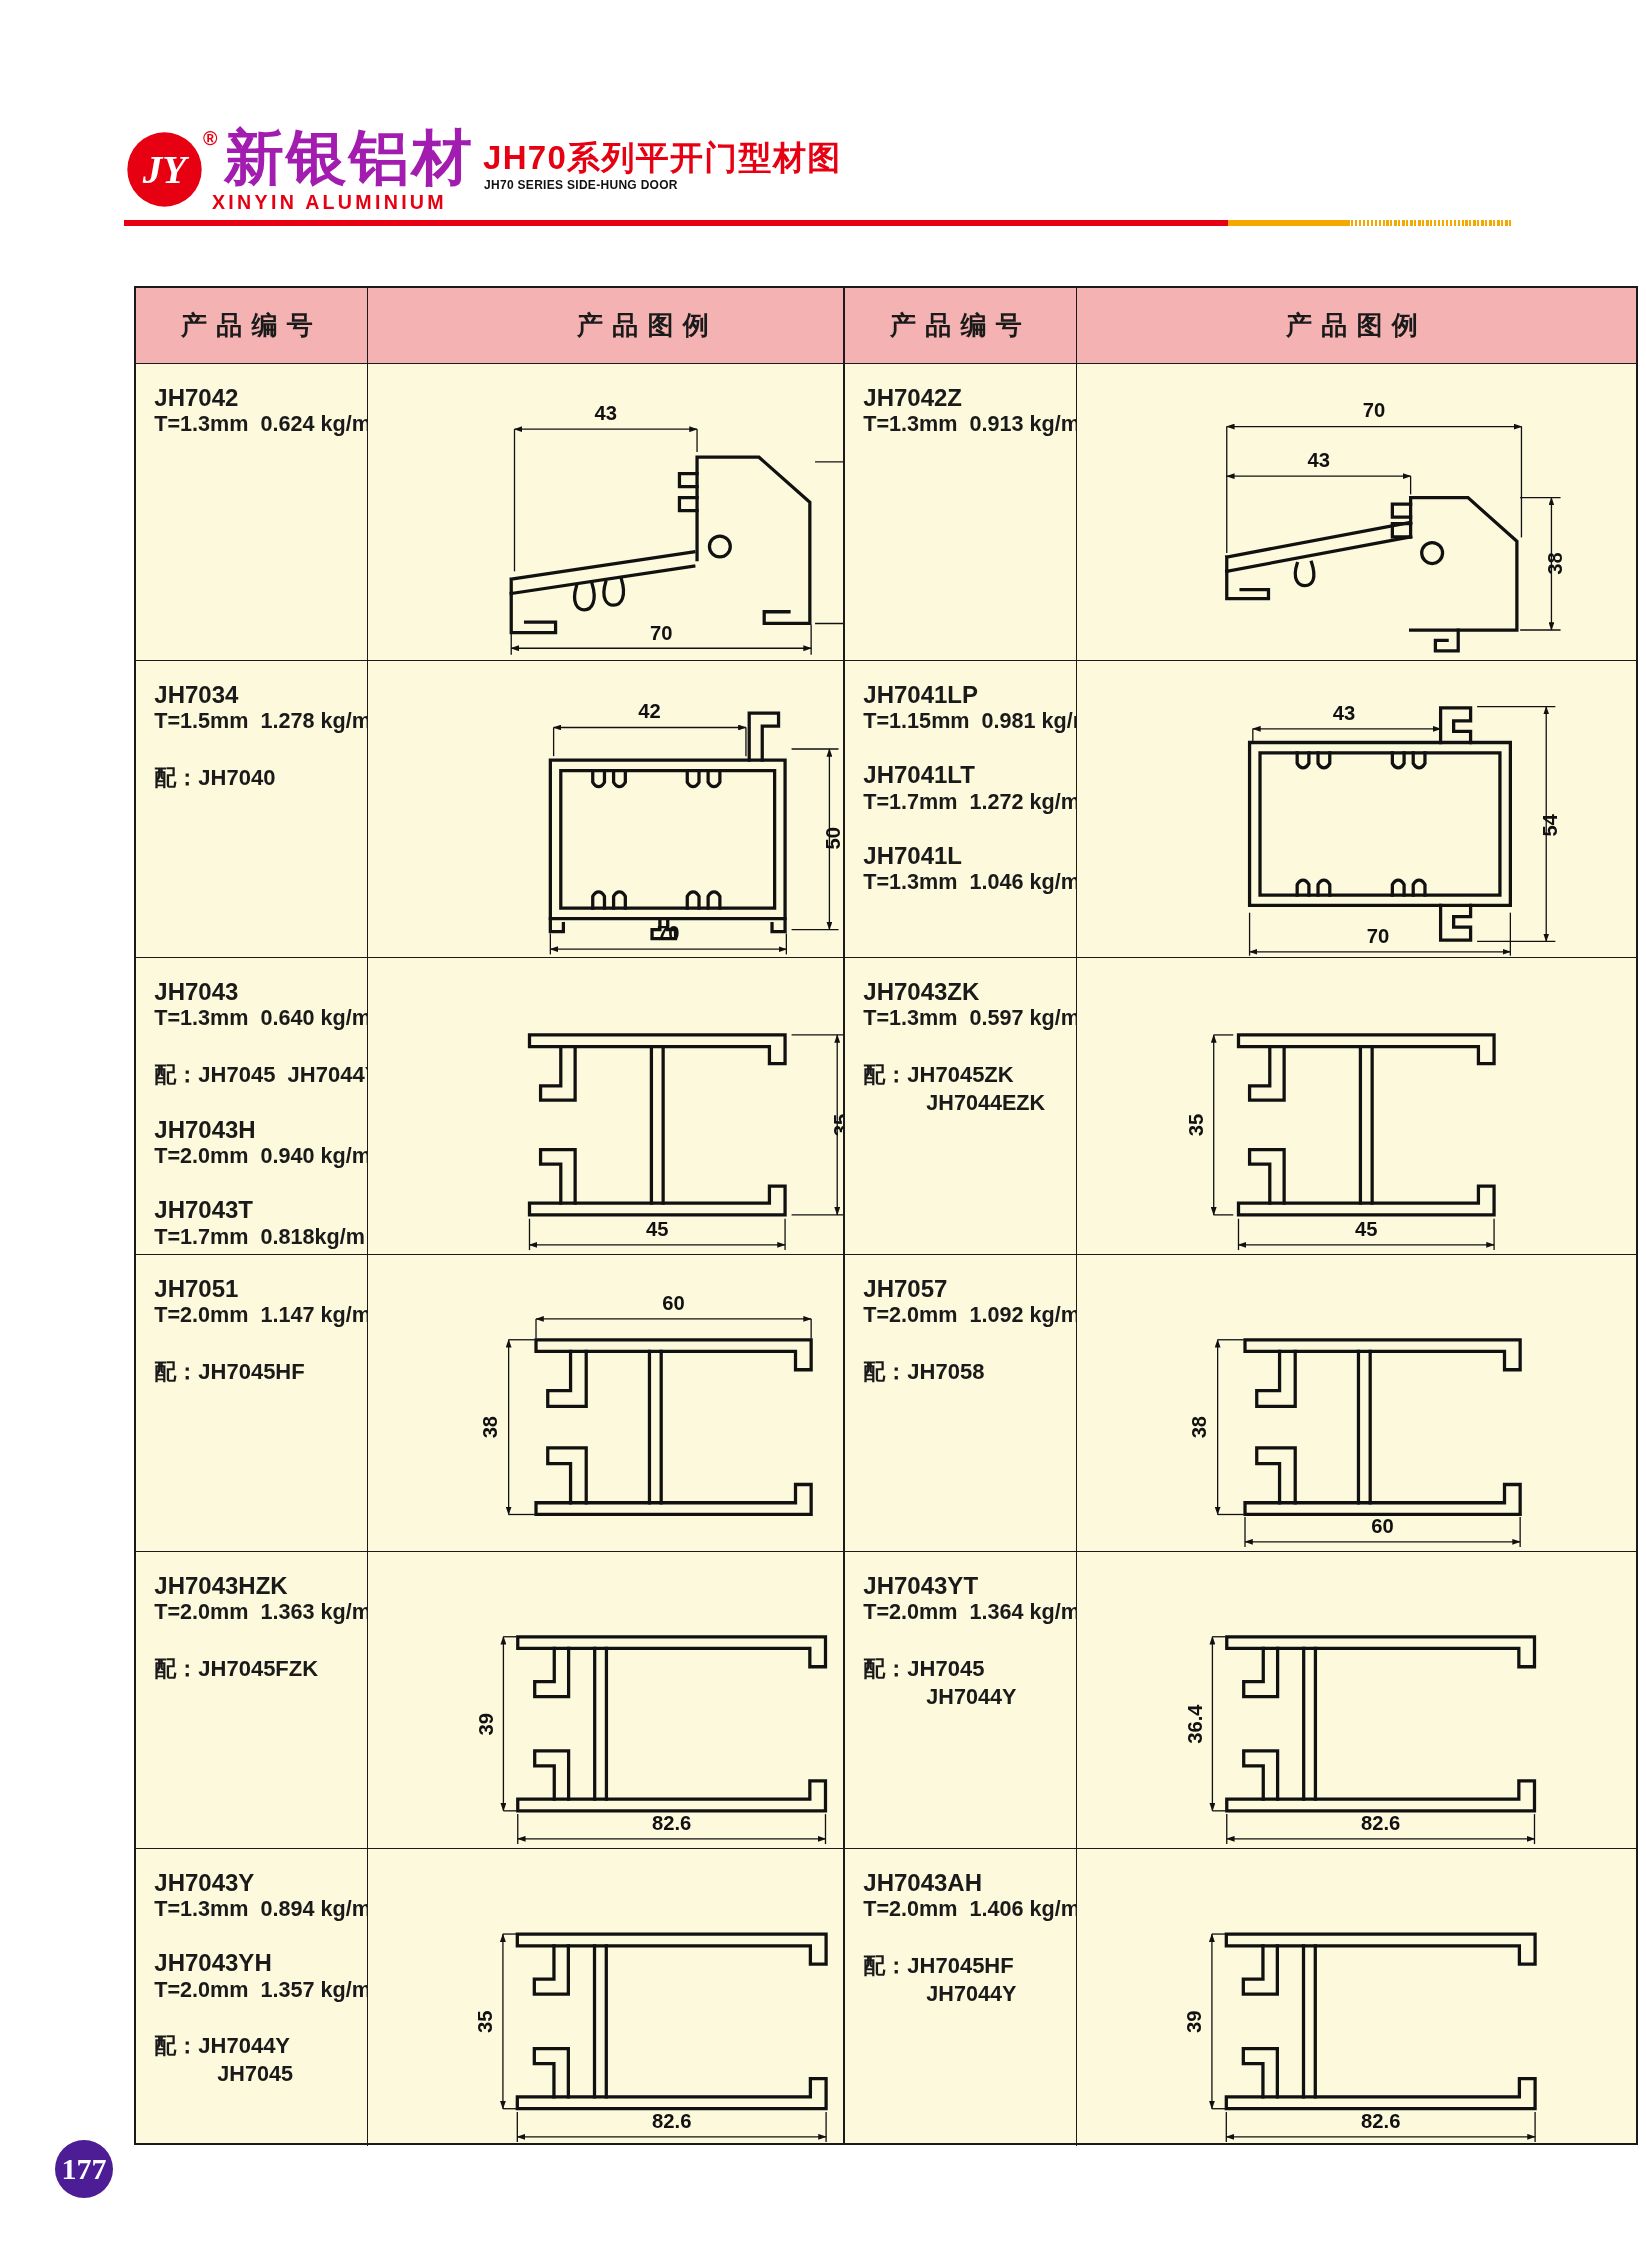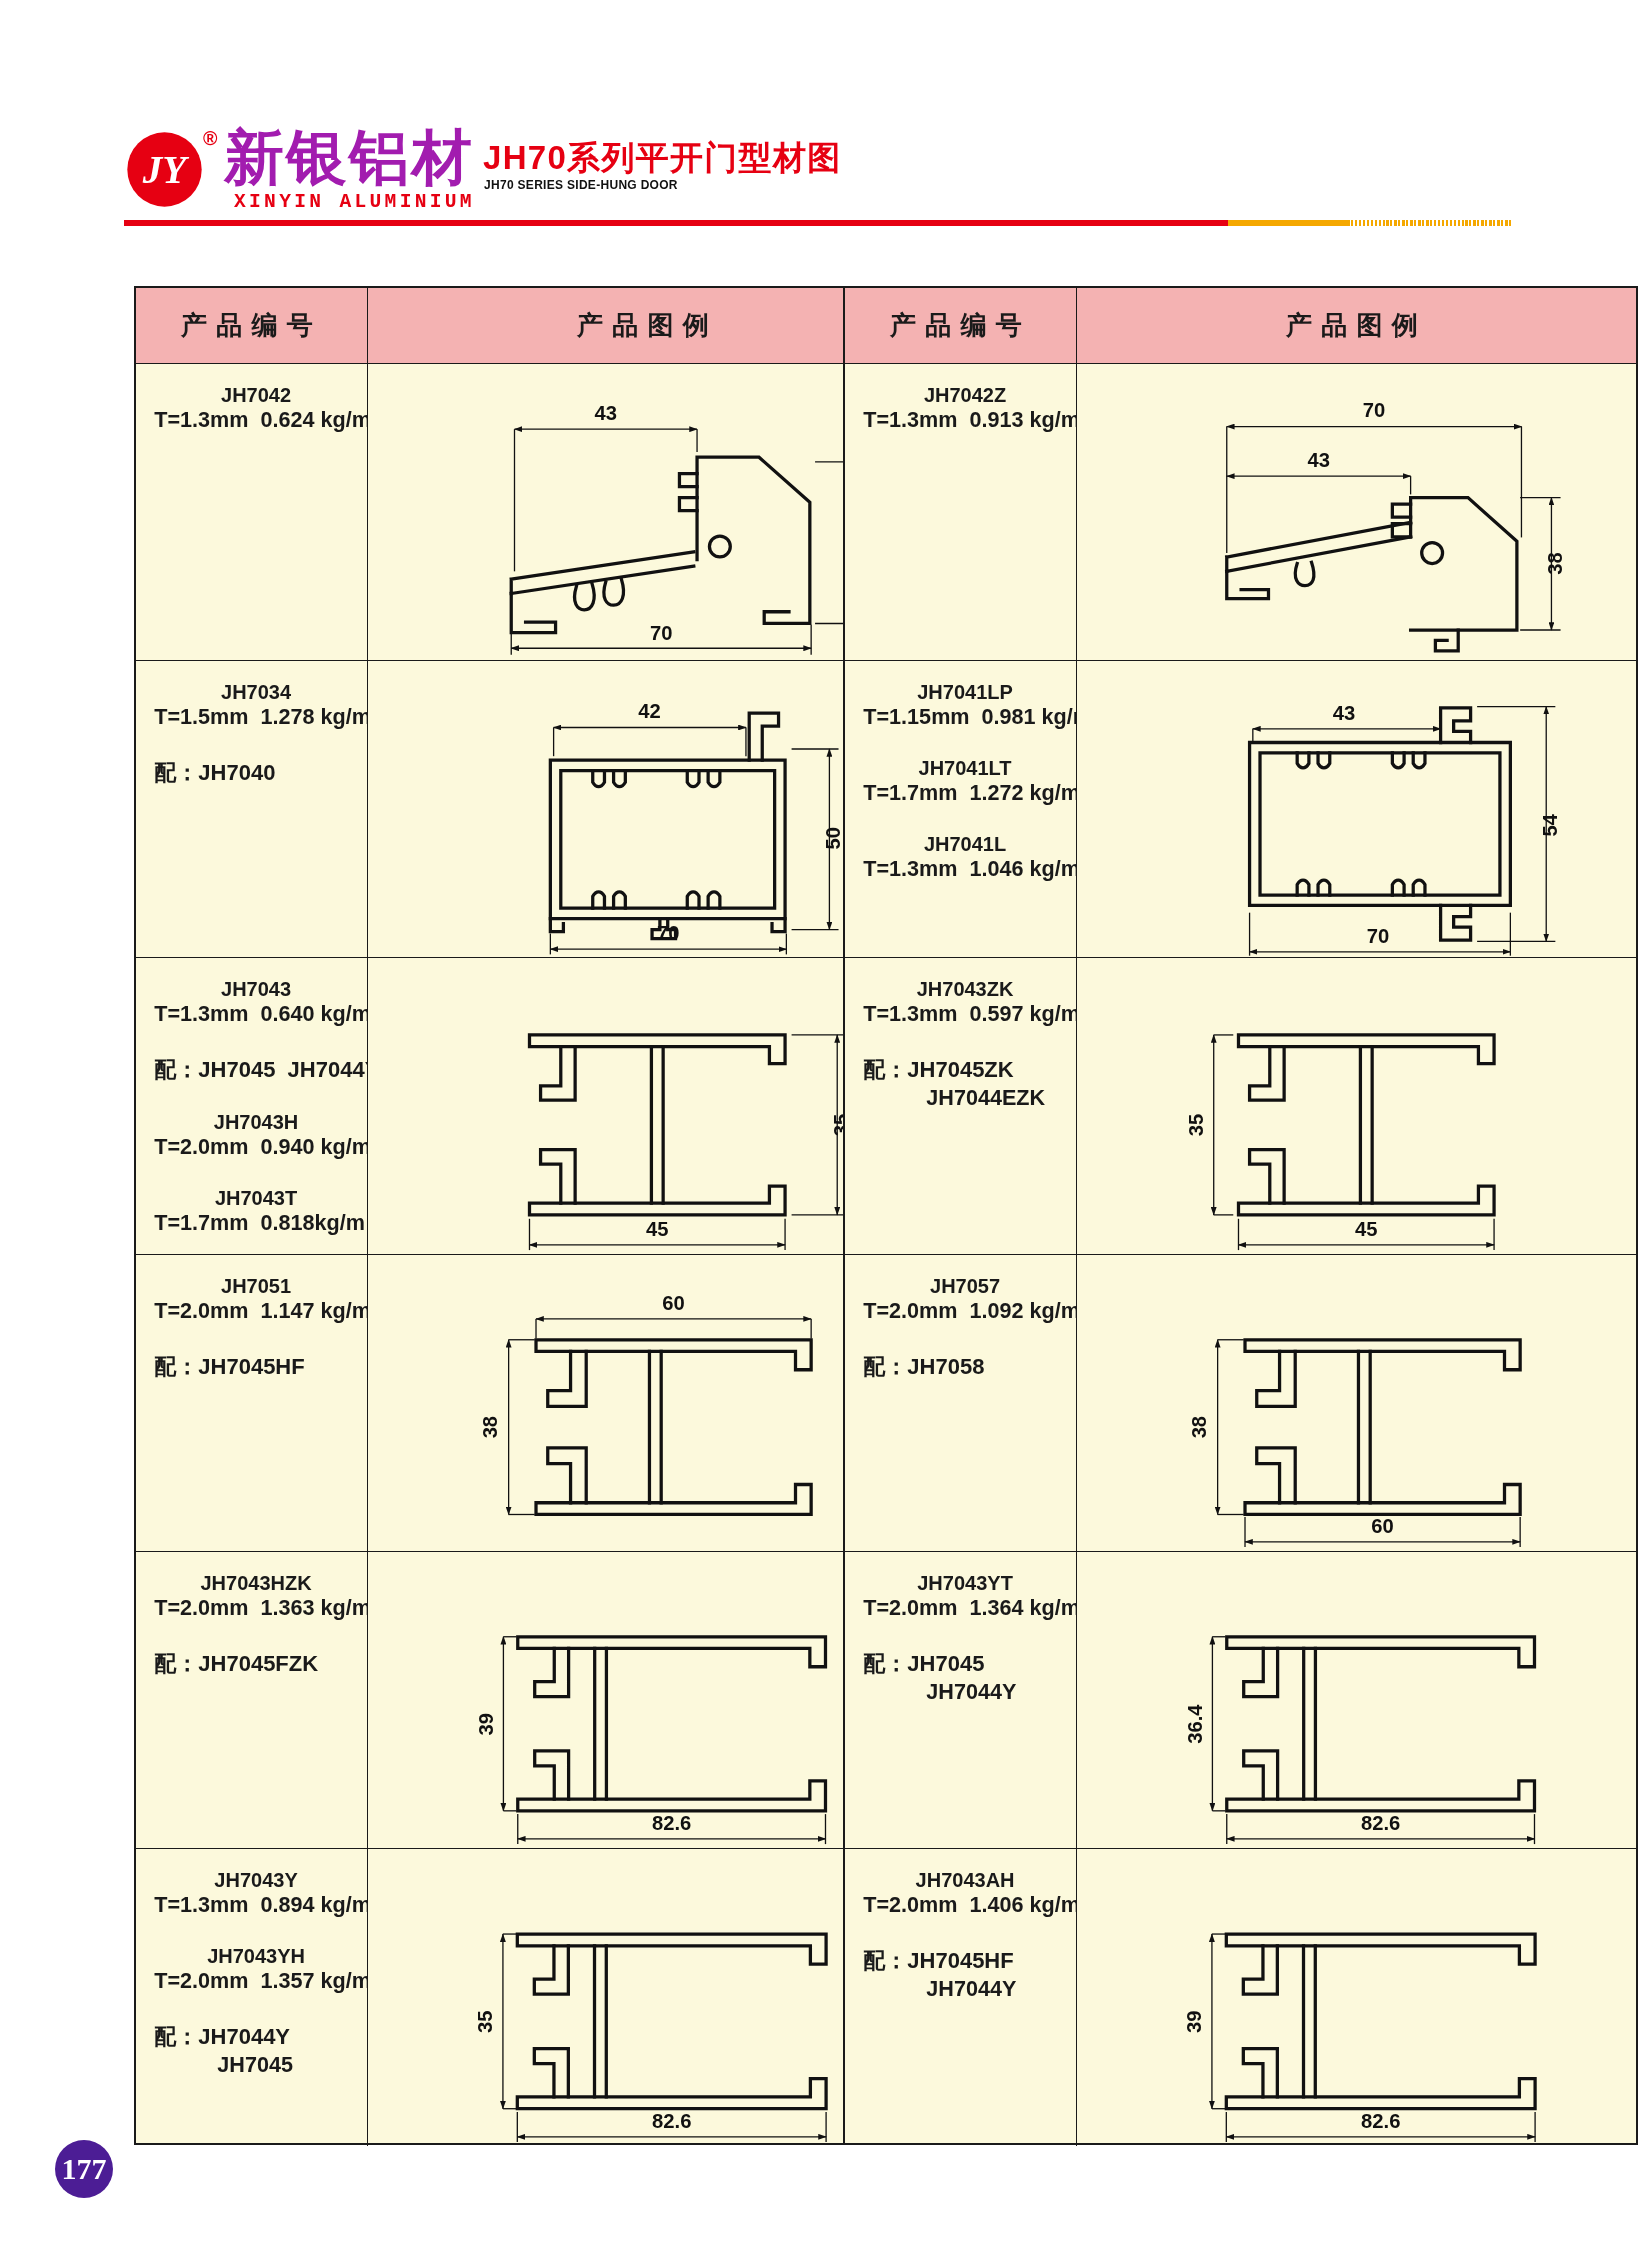--- a/index.html
+++ b/index.html
@@ -4,42 +4,42 @@
 <style>
   html,body{margin:0;padding:0;}
   body{
     width:1647px;height:2250px;position:relative;background:#ffffff;
     font-family:"Liberation Sans","DejaVu Sans",sans-serif;color:#1a1a1a;
   }
   
   .logo-svg{position:absolute;left:126px;top:131px;width:77px;height:77px;}
   .reg-mark{position:absolute;left:203px;top:127px;font-size:19.6px;font-weight:700;color:#e60012;}
   .brand-cn{position:absolute;left:224px;top:128px;font-size:60px;font-weight:900;color:#a21caf;letter-spacing:2.6px;line-height:1;}
-  .brand-en{position:absolute;left:234px;top:191px;font-family:Liberation Mono, monospace;
+  .brand-en{position:absolute;left:212px;top:191px;font-family:Liberation Sans, sans-serif;
             font-size:19.6px;font-weight:700;color:#e60012;letter-spacing:3.3px;}
   .title-cn{position:absolute;left:483px;top:136px;font-size:33px;font-weight:900;color:#e60012;letter-spacing:1.3px;}
   .title-en{position:absolute;left:484px;top:178px;font-size:12px;font-weight:700;color:#111;letter-spacing:0.3px;}
   .rule-red{position:absolute;left:124px;top:220px;width:1104px;height:5.9px;background:#e60012;}
   .rule-orange{position:absolute;left:1228px;top:220px;width:122px;height:5.9px;background:#f5a800;}
   .rule-stripes{position:absolute;left:1351px;top:220px;width:161px;height:5.9px;
     background:repeating-linear-gradient(90deg,#f5a800 0 2px,#ffffff 2px 3.9px,#f5a800 3.9px 6.5px,#ffffff 6.5px 7.9px);}
   
   .ptable{position:absolute;top:286px;width:795px;height:1859px;border:2px solid #1a1a1a;box-sizing:border-box;background:#fcf9dc;}
   .t-left{left:134px;}
   .t-right{left:843px;}
   .thead{display:flex;height:76px;background:#f4b2b2;border-bottom:1.3px solid #1a1a1a;box-sizing:border-box;}
   .th1{width:232px;border-right:1.3px solid #1a1a1a;box-sizing:border-box;display:flex;align-items:center;justify-content:center;
        font-size:26px;font-weight:900;letter-spacing:9.2px;}
   .th2{flex:1;display:flex;align-items:center;justify-content:center;font-size:26px;font-weight:900;letter-spacing:9.2px;}
   .trow{display:flex;height:297px;border-bottom:1.3px solid #1a1a1a;box-sizing:border-box;}
   .trow:last-child{border-bottom:none;}
   .tc1{width:232px;border-right:1.3px solid #1a1a1a;box-sizing:border-box;padding:19.6px 9.2px 0 18.3px;overflow:hidden;}
   .tc2{flex:1;position:relative;overflow:hidden;}
   .line{white-space:pre;}
-  .code{font-size:20px;font-weight:900;line-height:1.15;text-align:center;}
+  .code{font-size:24px;font-weight:900;line-height:1.15;}
   .spec{font-size:21.6px;font-weight:700;line-height:1.25;}
   .match{font-size:22px;font-weight:700;margin-top:27.5px;}
   .match2{font-size:21.6px;font-weight:700;padding-left:63px;}
   .gap{margin-top:26px;}
   .drawing{position:absolute;left:0;top:0;width:100%;height:100%;}
   .pf{fill:none;stroke:#111;stroke-width:5;stroke-linecap:square;stroke-linejoin:miter;}
   .dim{fill:none;stroke:#111;stroke-width:2;}
   .dimtxt{font-family:"Liberation Sans",sans-serif;font-size:31px;font-weight:700;fill:#111;}
   
   .page-circle{position:absolute;left:55px;top:2140px;width:58px;height:58px;border-radius:50%;background:#4c1d95;

